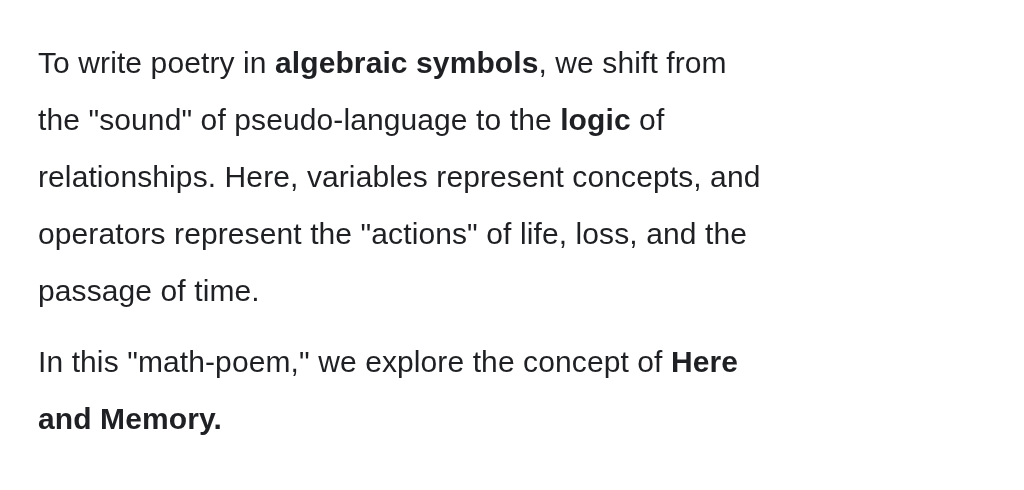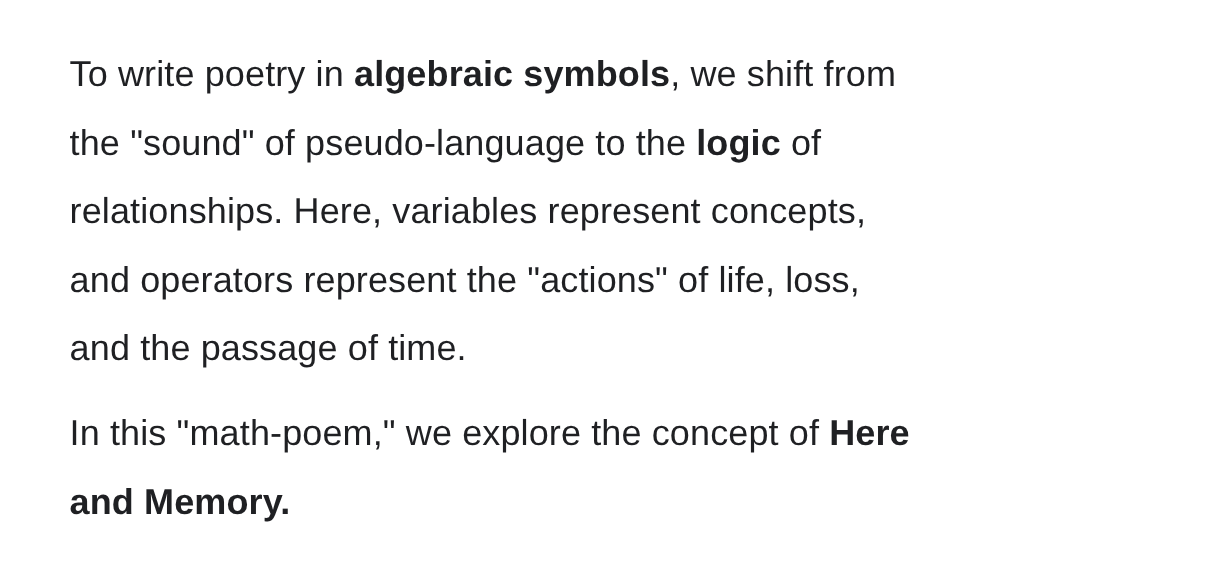--- a/index.html
+++ b/index.html
@@ -11,21 +11,21 @@
     height: 490px;
     background: #ffffff;
     font-family: "Liberation Sans", sans-serif;
     color: #1f2023;
     overflow: hidden;
   }
   .page {
     box-sizing: border-box;
     width: 832px;
     height: 490px;
-    padding: 34px 60px 0 58px;
+    padding: 34px 60px 0 38px;
     background: #ffffff;
   }
   .para {
     font-size: 30px;
     line-height: 57px;
     letter-spacing: 0.1px;
     color: #1f2023;
     margin: 0 0 14px 0;
     max-width: 930px;
   }

